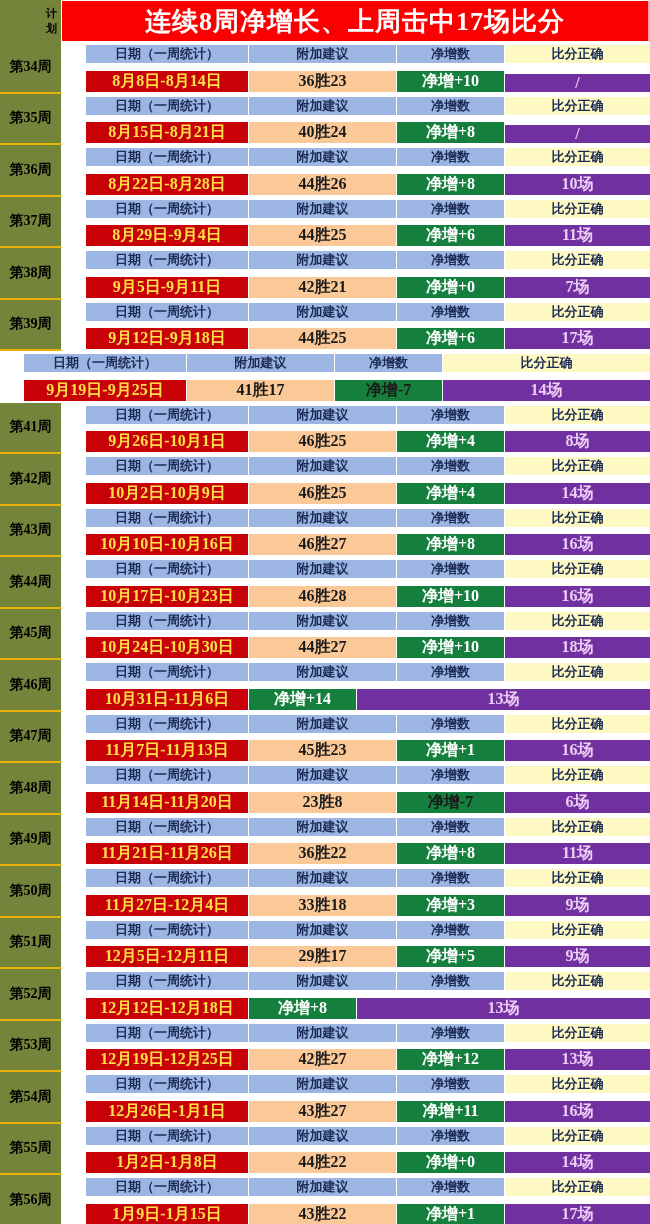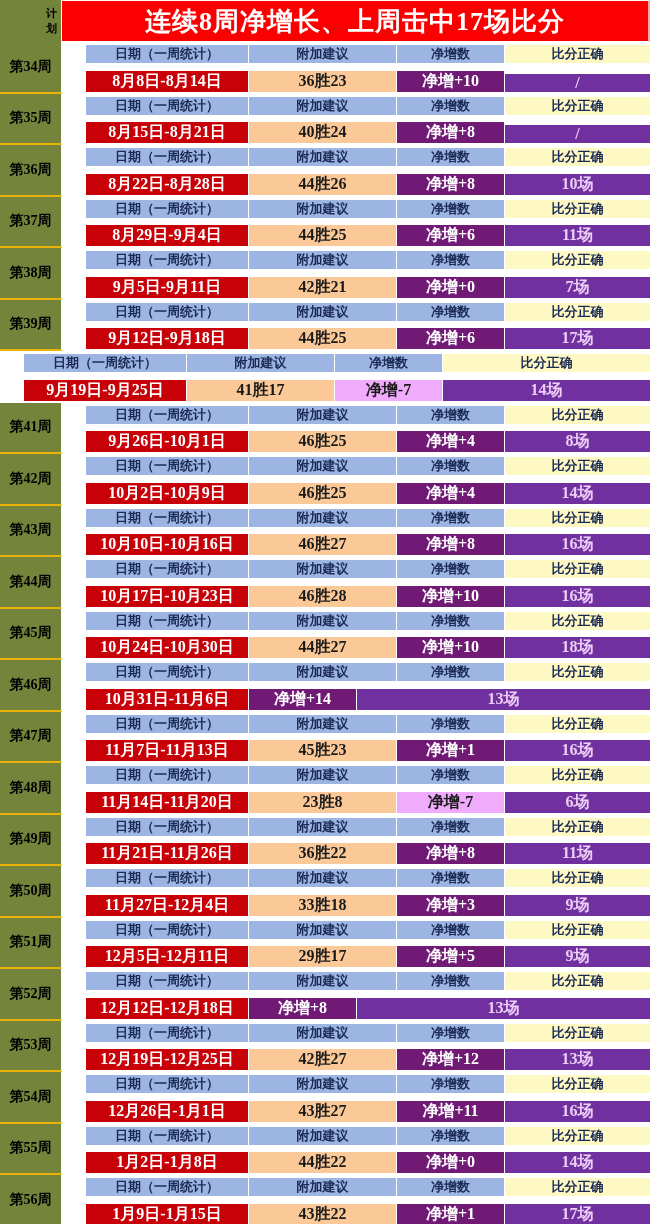--- a/index.html
+++ b/index.html
@@ -114,24 +114,24 @@
     align-items:center;
     justify-content:center;
     font-size:16px;
     font-weight:700;
     border-right:1px solid #ffffff;
     box-sizing:border-box;
     white-space:nowrap;
   }
   .val-cell:last-child{border-right:none;}
 
-  .cell-date   {background:#c80008;color:#ffffff;}
+  .cell-date   {background:#c80008;color:#fde047;}
   .cell-advice {background:#fbc898;color:#1a1a1a;margin-top:13px;}
-  .cell-net    {background:#701a75;color:#ffffff;}
-  .cell-net.neg{background:#f0abfc;color:#1a1a1a;font-weight:700;}
+  .cell-net    {background:#15803d;color:#ffffff;}
+  .cell-net.neg{background:#15803d;color:#1a1a1a;font-weight:700;}
   .cell-score  {background:#7030a0;color:#eccdf5;}
 
   .hdr-cell.h-date{background:#9cb5e2;}
   .hdr-cell.h-advice{background:#9cb5e2;}
   .hdr-cell.h-net{background:#9cb5e2;}
   .hdr-cell.h-score{background:#fef9c3;}
 </style>
 </head>
 <body>
 

